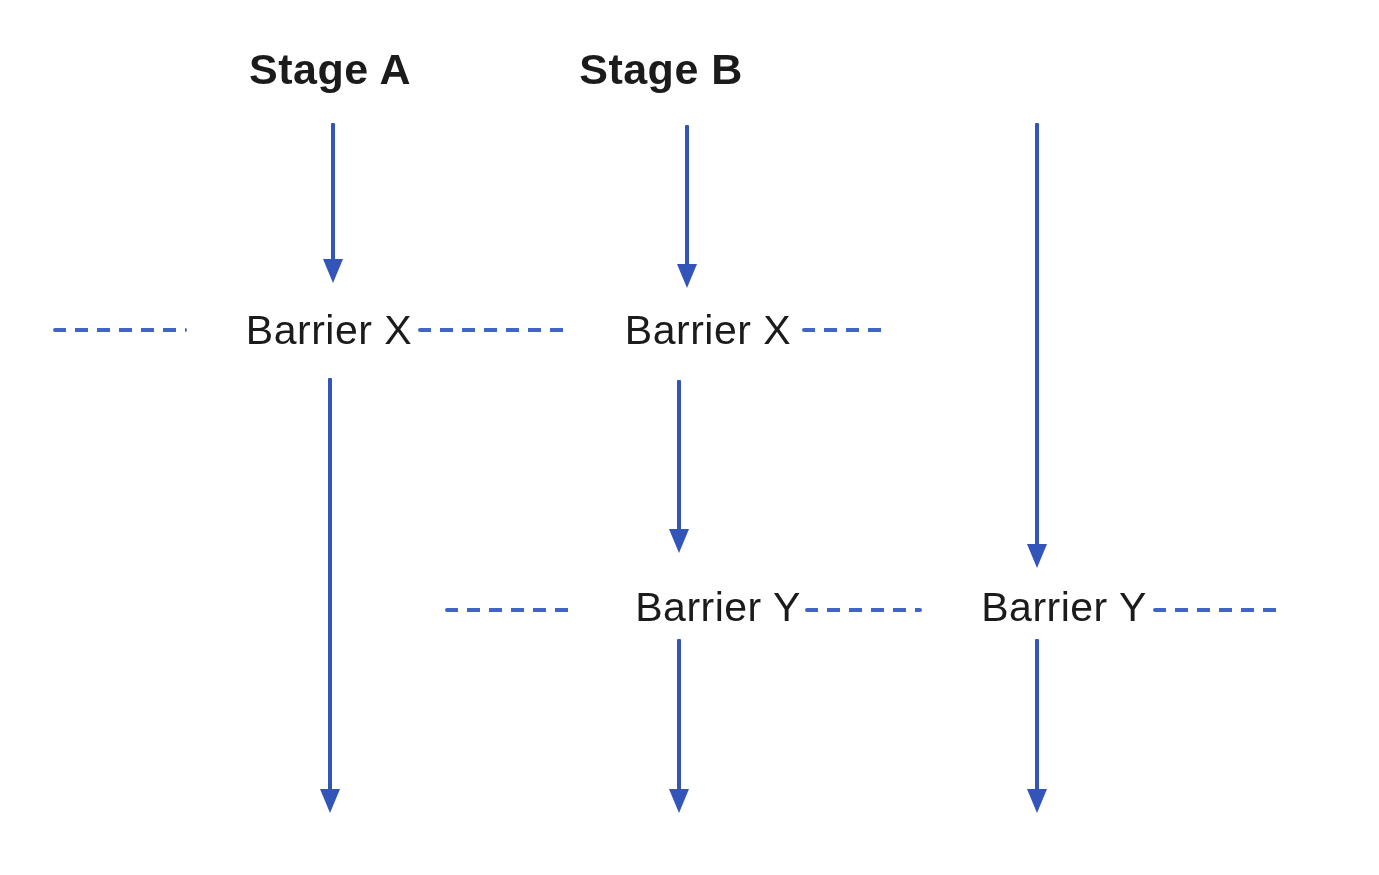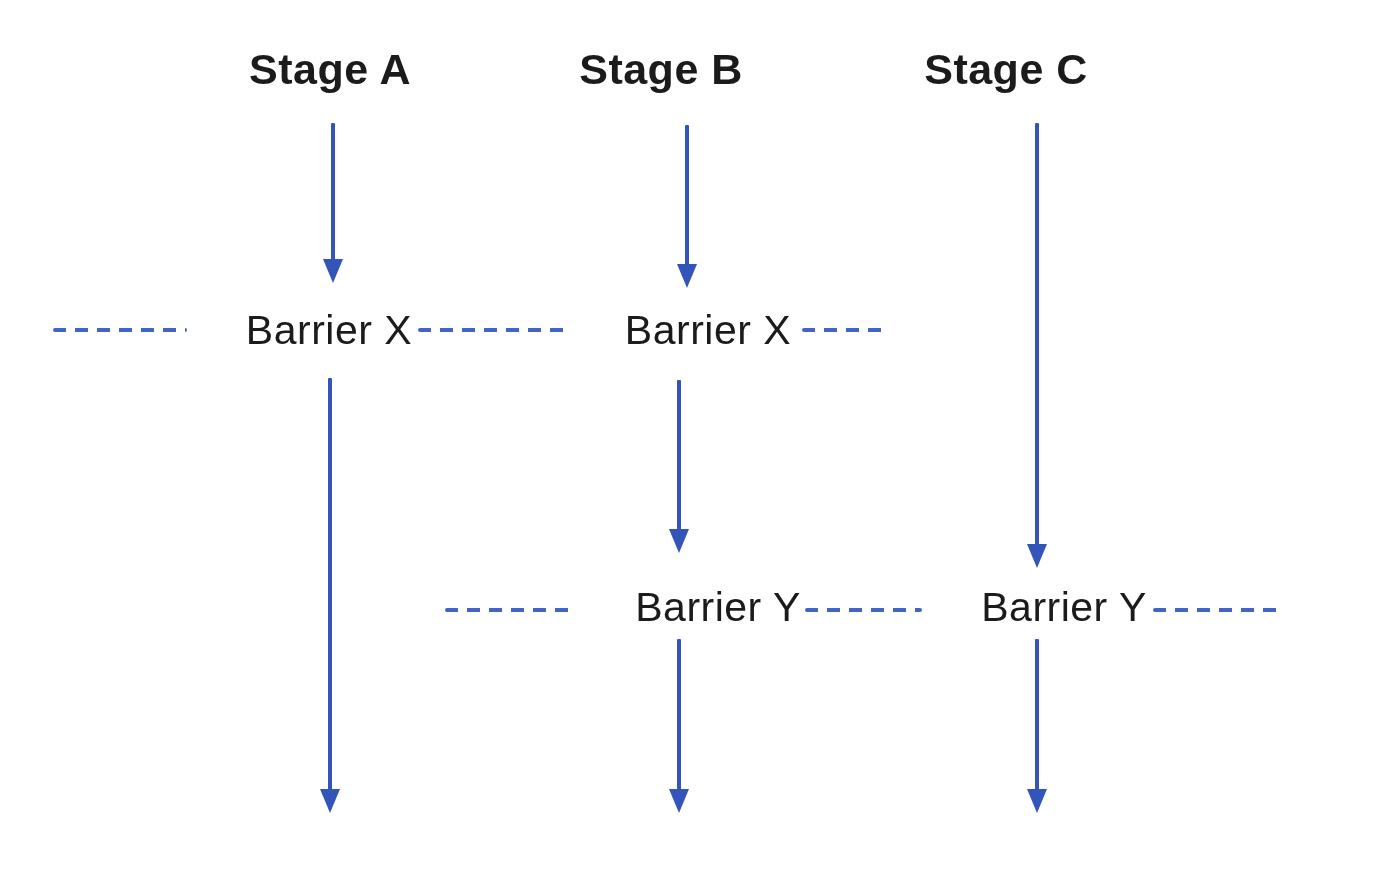--- a/index.html
+++ b/index.html
@@ -68,21 +68,20 @@
     margin-left: 24px;
   }
 </style>
 </head>
 <body>
 
 <div class="canvas">
 
   <div class="stage-title" style="left:661px; top:69px;">Stage B</div>
   <div class="stage-title" style="left:330px; top:69px;">Stage A</div>
-  <div class="stage-title" style="left:1006px; top:69px;">Stage C</div>
 
   <div class="arrow" style="left:333px; top:123px; height:160px;">
     <div class="shaft"></div>
     <div class="head"></div>
   </div>
   <div class="arrow" style="left:330px; top:378px; height:435px;">
     <div class="shaft"></div>
     <div class="head"></div>
   </div>
 

